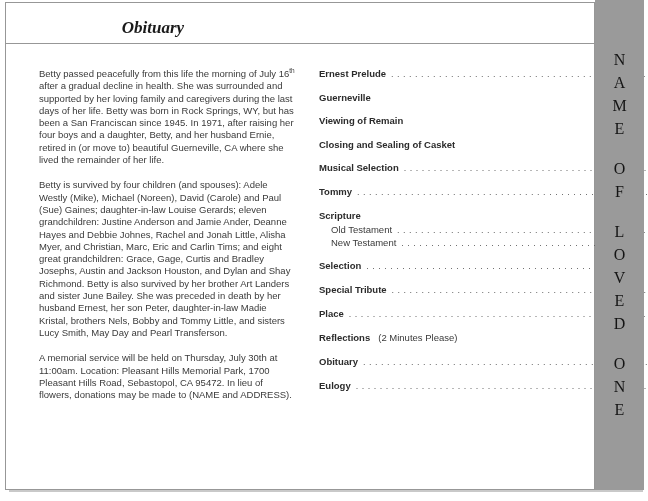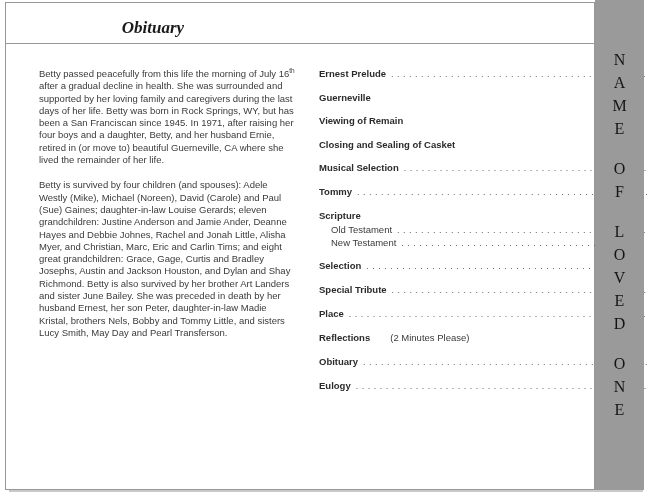--- a/index.html
+++ b/index.html
@@ -77,21 +77,21 @@
     line-height: 13px;
     margin-bottom: 10.2px;
     font-size: 9.5px;
     color: #3a3a3a;
   }
   .svc-label {
     font-weight: bold;
     color: #2b2b2b;
     white-space: nowrap;
   }
-  .svc-suffix { margin-left: 20px; white-space: nowrap; }
+  .svc-suffix { margin-left: 8px; white-space: nowrap; }
   .svc-leader {
     flex: 1 1 auto;
     overflow: hidden;
     white-space: nowrap;
     color: #5a5a5a;
     font-size: 9px;
     margin: 0 10px 0 5px;
     letter-spacing: 0.5px;
   }
   .svc-heading { margin-bottom: 1.5px; }
@@ -133,20 +133,21 @@
       <div class="header-cell">
         <span class="doc-title">Obituary</span>
       </div>
     </div>
 
     <div class="body-area">
 
       <div class="obit-col">
         <p><span>Betty passed peacefully from this life the morning of July 16</span><sup>th</sup><span> after a gradual decline in health.  She was surrounded and supported by her loving family and caregivers during the last days of her life.  Betty was born in Rock Springs, WY, but has been a San Franciscan since 1945.  In 1971, after raising her four boys and a daughter, Betty, and her husband Ernie, retired in (or move to) beautiful Guerneville, CA where she lived the remainder of her life.</span></p>
         <p>Betty is survived by four children (and spouses): Adele Westly (Mike), Michael (Noreen), David (Carole) and Paul (Sue) Gaines;  daughter-in-law Louise Gerards;  eleven grandchildren: Justine Anderson and Jamie Ander, Deanne Hayes and Debbie Johnes, Rachel and Jonah Little, Alisha Myer, and Christian, Marc, Eric and Carlin Tims;  and eight great grandchildren: Grace, Gage, Curtis and Bradley Josephs, Austin and Jackson Houston, and Dylan and Shay Richmond.  Betty is also survived by her brother Art Landers and sister June Bailey.  She was preceded in death by her husband Ernest, her son Peter, daughter-in-law Madie Kristal, brothers Nels, Bobby and Tommy Little, and sisters Lucy Smith, May Day and Pearl Transferson.</p>
+        <p>A memorial service will be held on Thursday, July 30th at 11:00am.  Location:  Pleasant Hills Memorial Park, 1700 Pleasant Hills Road, Sebastopol, CA 95472.  In lieu of flowers, donations may be made to (NAME and ADDRESS).</p>
       </div>
 
       <div class="svc-col">
 
         <div class="svc-row">
           <span class="svc-label">Ernest Prelude</span>
           <span class="svc-leader">. . . . . . . . . . . . . . . . . . . . . . . . . . . . . . . . . . . . . . . . . . . . . . . . . .</span>
 
         </div>
 

